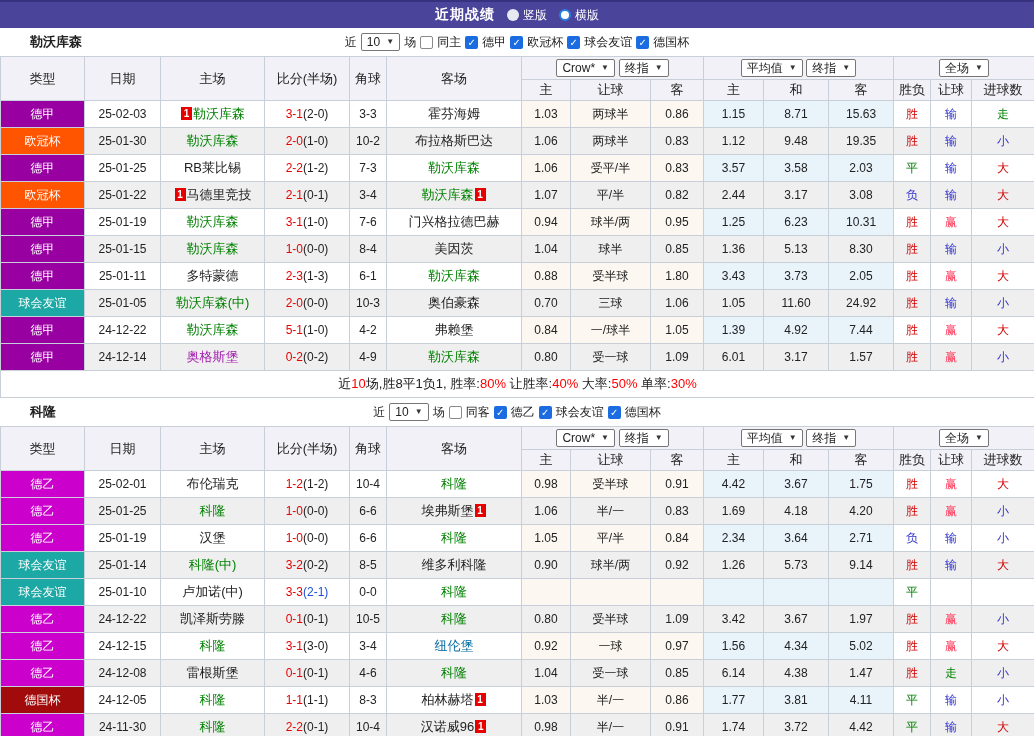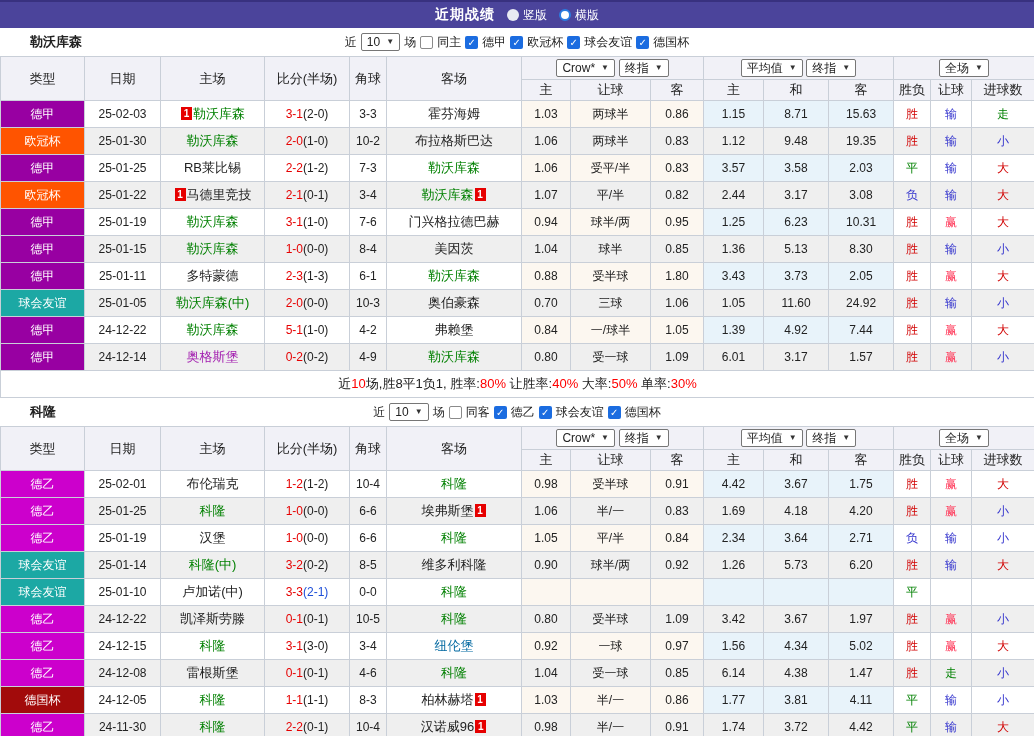--- a/index.html
+++ b/index.html
@@ -473,21 +473,21 @@
         <td>25-01-14</td>
         <td class="team"><span style="color:#008000">科隆(中)</span></td>
         <td><span style="color:#e60000">3-2</span><span style="color:#222">(0-2)</span></td>
         <td>8-5</td>
         <td class="team"><span style="color:#222">维多利科隆</span></td>
         <td class="odds">0.90</td>
         <td class="odds">球半/两</td>
         <td class="odds">0.92</td>
         <td class="avg">1.26</td>
         <td class="avg">5.73</td>
-        <td class="avg">6.20</td>
+        <td class="avg">9.14</td>
         <td style="color: rgb(209, 0, 0);">胜</td>
         <td style="color: rgb(50, 50, 205);">输</td>
         <td style="color: rgb(209, 0, 0);">大</td>
       </tr>
       <tr class="odd">
         <td class="league" style="background: rgb(28, 168, 164);">球会友谊</td>
         <td>25-01-10</td>
         <td class="team"><span style="color:#222">卢加诺(中)</span></td>
         <td><span style="color:#e60000">3-3</span><span style="color:#1d4ed8">(2-1)</span></td>
         <td>0-0</td>

